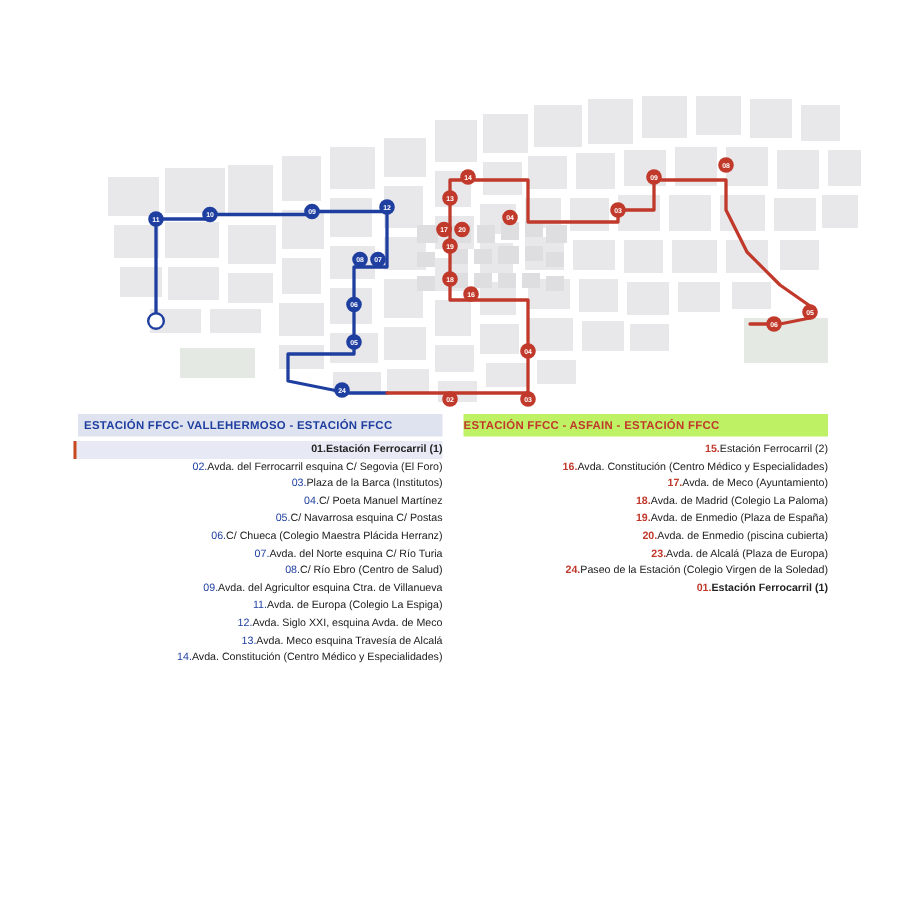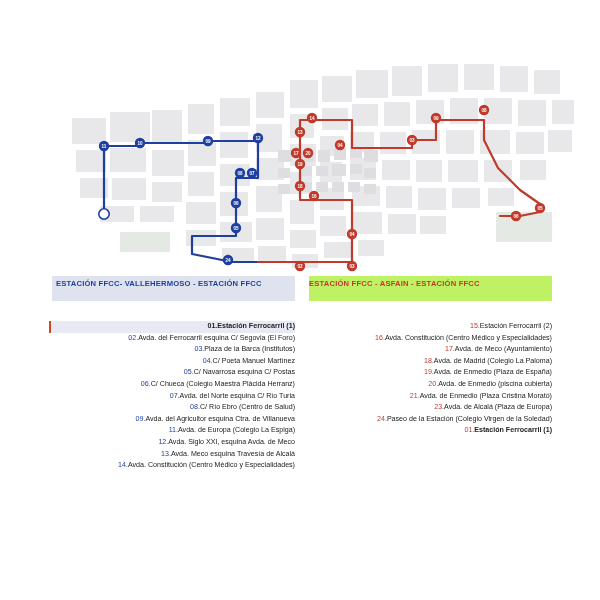--- a/index.html
+++ b/index.html
@@ -14,37 +14,37 @@
     position:absolute;left:0;top:0;width:600px;height:290px;
   }
   #map-svg{display:block;}
   .legend{
     position:absolute;left:52px;top:276px;width:500px;
     display:flex;gap:14px;
   }
   .legend-col{width:244px;}
   .legend-title{
     font-size:7.6px;font-weight:bold;letter-spacing:0.2px;
-    padding:3px 4px 13px 4px;margin-bottom:20px;
+    padding:3px 4px 3px 4px;margin-bottom:3px;
   }
   .title-blue{color:#1f3fa0;background:#dfe3ef;}
   .title-red{color:#c0392b;background:#bef264;padding-left:0;}
   .legend-list{list-style:none;margin:0;padding:0;text-align:right;}
   .legend-list li{
     font-size:7.1px;line-height:11.6px;color:#222;
     white-space:nowrap;
   }
   .legend-list li .num{display:inline-block;min-width:13px;}
   .hl-blue{
     background:#e7eaf4;border-left:2px solid #c8481f;
     color:#c0392b;font-weight:bold;padding-left:3px;margin-left:-3px;
   }
   .hl-red{color:#c0392b;font-weight:bold;}
   .num-blue{color:#1f3fa0;font-weight:normal;}
-  .num-red{color:#c0392b;font-weight:normal;}
+  .num-red{color:#c0392b;font-weight:bold;}
   .txt{color:#1a1a1a;}
   .stop-lbl{font-size:4.6px;font-weight:bold;fill:#ffffff;font-family:"Liberation Sans",sans-serif;}
 </style>
 </head>
 <body>
 
 <div id="map-area">
 <svg id="map-svg" width="600" height="290" viewBox="0 0 600 290" xmlns="http://www.w3.org/2000/svg">
   <rect x="0" y="0" width="600" height="290" fill="#ffffff"></rect>
 
@@ -238,20 +238,19 @@
 
   <div class="legend-col">
     <div class="legend-title title-red">ESTACIÓN FFCC - ASFAIN - ESTACIÓN FFCC</div>
     <ul class="legend-list">
       <li><span class="num num-red">15.</span><span class="txt">Estación Ferrocarril (2)</span></li>
       <li><span class="num num-red">16.</span><span class="txt">Avda. Constitución (Centro Médico y Especialidades)</span></li>
       <li><span class="num num-red">17.</span><span class="txt">Avda. de Meco (Ayuntamiento)</span></li>
       <li><span class="num num-red">18.</span><span class="txt">Avda. de Madrid (Colegio La Paloma)</span></li>
       <li><span class="num num-red">19.</span><span class="txt">Avda. de Enmedio (Plaza de España)</span></li>
       <li><span class="num num-red">20.</span><span class="txt">Avda. de Enmedio (piscina cubierta)</span></li>
-      <li><span class="num num-red">21.</span><span class="txt">Avda. de Enmedio (Plaza Cristina Morató)</span></li>
       <li><span class="num num-red">23.</span><span class="txt">Avda. de Alcalá (Plaza de Europa)</span></li>
       <li><span class="num num-red">24.</span><span class="txt">Paseo de la Estación (Colegio Virgen de la Soledad)</span></li>
       <li class="hl-red"><span class="num num-red">01.</span><span>Estación Ferrocarril (1)</span></li>
     </ul>
   </div>
 
 </div>
 
 </body></html>

